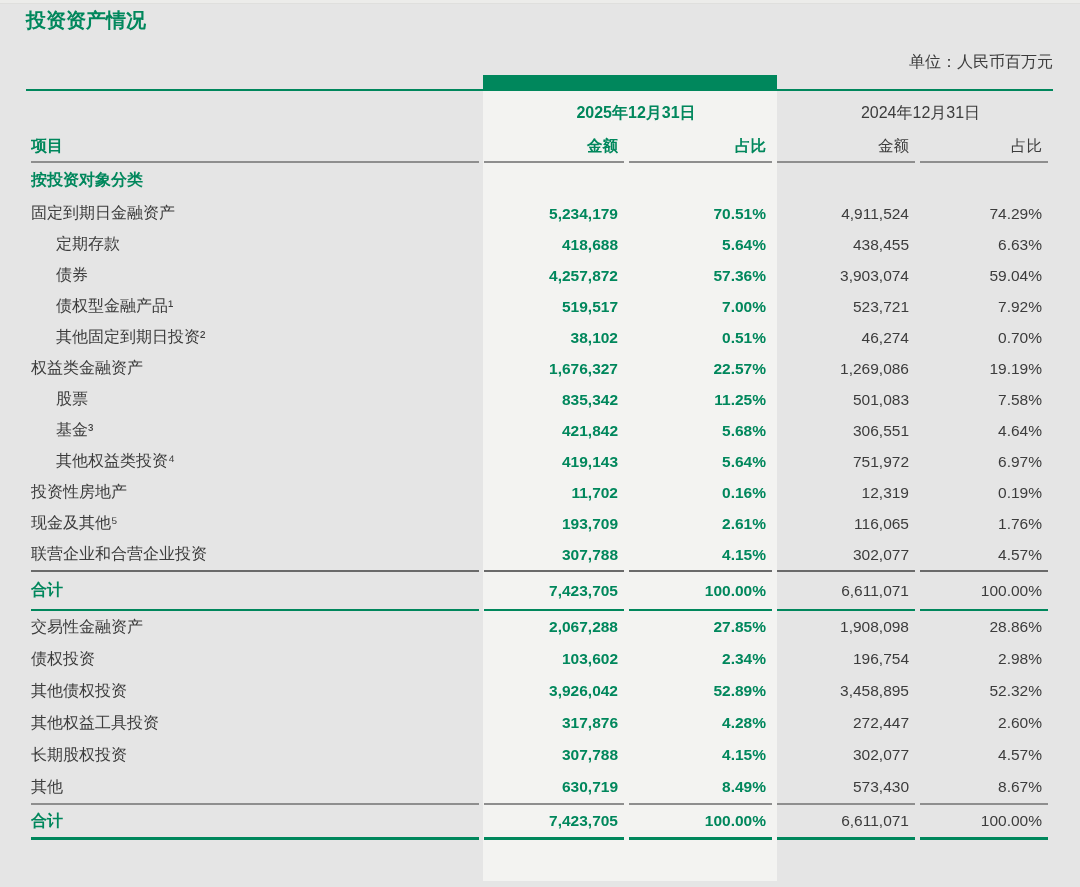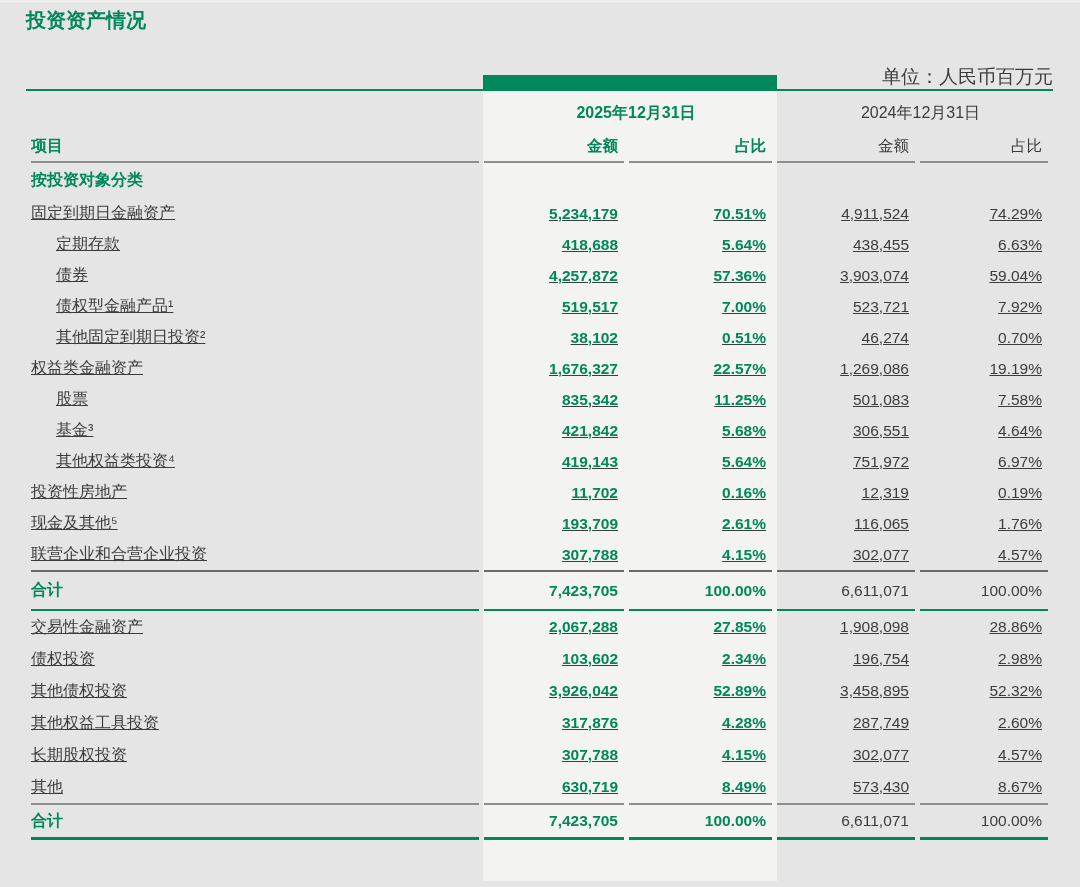--- a/index.html
+++ b/index.html
@@ -17,21 +17,21 @@
     background: var(--page_edge, #ECECEA);
     border-bottom: 1px solid #DFDFDD;
   }
   .title {
     position: absolute; left: 26px; top: 8px; margin: 0;
     font-size: 20px; line-height: 24px; font-weight: bold;
     color: var(--green, #00875C);
   }
   .unit {
     position: absolute; right: 27px; top: 52px;
-    font-size: 19px; color: var(--text_dark, #3C3C3C); margin-top: 12px;
+    font-size: 16px; color: var(--text_dark, #3C3C3C);
   }
   .hl-bg {
     position: absolute; left: 483px; top: 89px; width: 294px; height: 792px;
     background: var(--highlight, #F3F3F1);
   }
   .green-bar {
     position: absolute; left: 483px; top: 75px; width: 294px; height: 14px;
     background: var(--green, #00875C);
   }
   .top-rule {
@@ -47,21 +47,21 @@
   .num { text-align: right; padding-right: 6px; font-size: 15.5px; }
   .ctr { text-align: center; padding-left: 16px; }
   .g { color: var(--green, #00875C); }
   .b { font-weight: bold; }
   .ind { padding-left: 25px; }
   .r-dates { height: 40px; }
   .r-dates td { padding-top: 4px; }
   .r-heads { height: 32px; }
   .r-heads td { border-bottom: 2px solid var(--rule_gray, #8E8E8E); }
   .r-sec { height: 35px; }
-  .r-data { height: 31px; text-decoration: underline; }
+  .r-data { height: 31px; }
   .r-data2 { height: 32px; }
   .r-total1 { height: 41px; }
   .r-total1 td { border-top: 2px solid var(--rule_dark, #6A6A6A); border-bottom: 2px solid var(--green, #00875C); }
   .r-total2 { height: 37px; }
   .r-total2 td { border-top: 2px solid var(--rule_gray, #8E8E8E); border-bottom: 3px solid var(--green, #00875C); }
 </style>
 </head>
 <body>
 
 <div class="page">
@@ -211,21 +211,21 @@
           <td>其他债权投资</td>
           <td class="num g b">3,926,042</td>
           <td class="num g b">52.89%</td>
           <td class="num">3,458,895</td>
           <td class="num">52.32%</td>
         </tr>
         <tr class="r-data r-data2">
           <td>其他权益工具投资</td>
           <td class="num g b">317,876</td>
           <td class="num g b">4.28%</td>
-          <td class="num">287,749</td>
+          <td class="num">272,447</td>
           <td class="num">2.60%</td>
         </tr>
         <tr class="r-data r-data2">
           <td>长期股权投资</td>
           <td class="num g b">307,788</td>
           <td class="num g b">4.15%</td>
           <td class="num">302,077</td>
           <td class="num">4.57%</td>
         </tr>
         <tr class="r-data r-data2">

